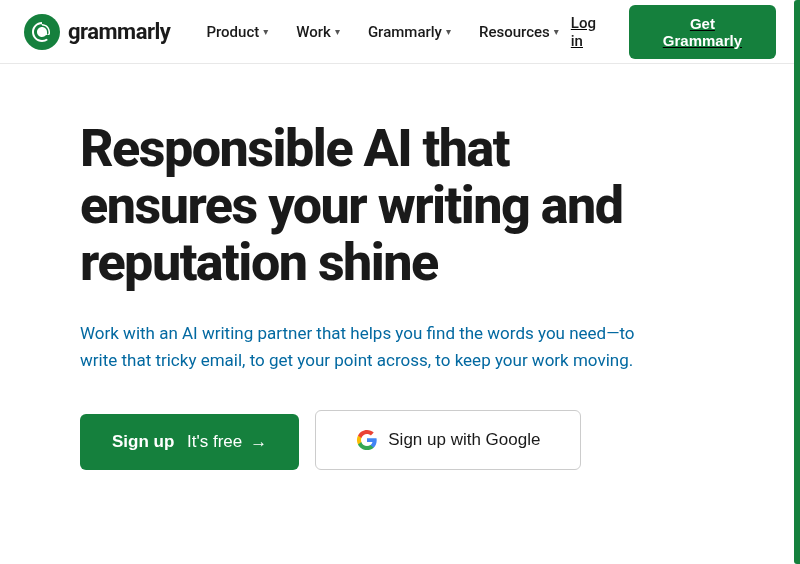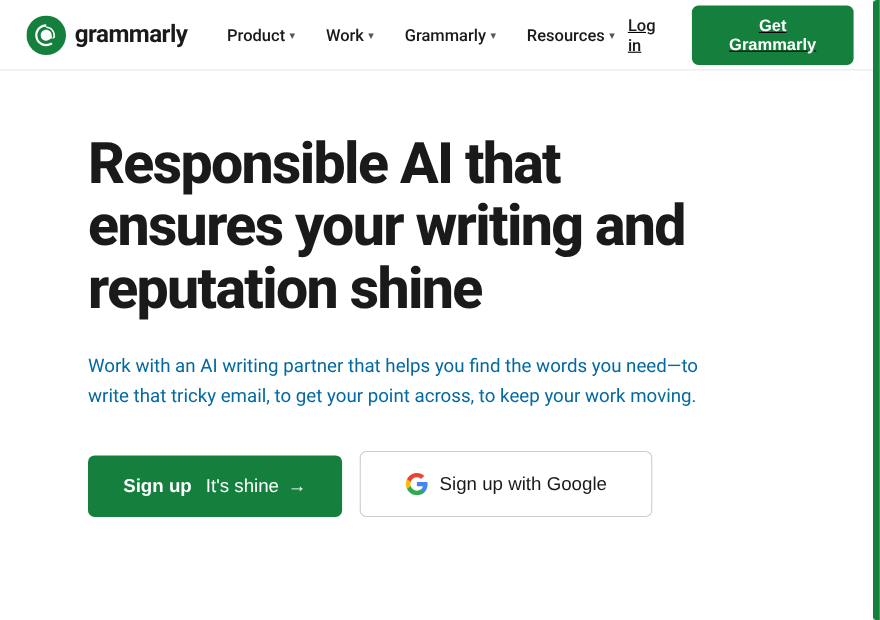--- a/index.html
+++ b/index.html
@@ -230,21 +230,21 @@
 </nav>
 
 <section class="hero">
   <h1 class="hero-title">Responsible AI that ensures your writing and reputation shine</h1>
   <p class="hero-subtitle">Work with an AI writing partner that helps you find the words you need—to write that tricky email, to get your point across, to keep your work moving.</p>
 
   <div class="hero-buttons">
 
     <button class="btn-signup">
       <span>Sign up</span>
-      <span class="btn-signup-free-text">&nbsp;<span>It's shine</span></span>
+      <span class="btn-signup-free-text">&nbsp;<span>It's free</span></span>
       <span>→</span>
     </button>
 
     <button class="btn-google">
 
       <svg class="google-g" viewBox="0 0 24 24" xmlns="http://www.w3.org/2000/svg">
         <path d="M22.56 12.25c0-.78-.07-1.53-.2-2.25H12v4.26h5.92c-.26 1.37-1.04 2.53-2.21 3.31v2.77h3.57c2.08-1.92 3.28-4.74 3.28-8.09z" fill="#4285F4"></path>
         <path d="M12 23c2.97 0 5.46-.98 7.28-2.66l-3.57-2.77c-.98.66-2.23 1.06-3.71 1.06-2.86 0-5.29-1.93-6.16-4.53H2.18v2.84C3.99 20.53 7.7 23 12 23z" fill="#34A853"></path>
         <path d="M5.84 14.09c-.22-.66-.35-1.36-.35-2.09s.13-1.43.35-2.09V7.07H2.18C1.43 8.55 1 10.22 1 12s.43 3.45 1.18 4.93l3.66-2.84z" fill="#FBBC05"></path>
         <path d="M12 5.38c1.62 0 3.06.56 4.21 1.64l3.15-3.15C17.45 2.09 14.97 1 12 1 7.7 1 3.99 3.47 2.18 7.07l3.66 2.84c.87-2.6 3.3-4.53 6.16-4.53z" fill="#EA4335"></path>

